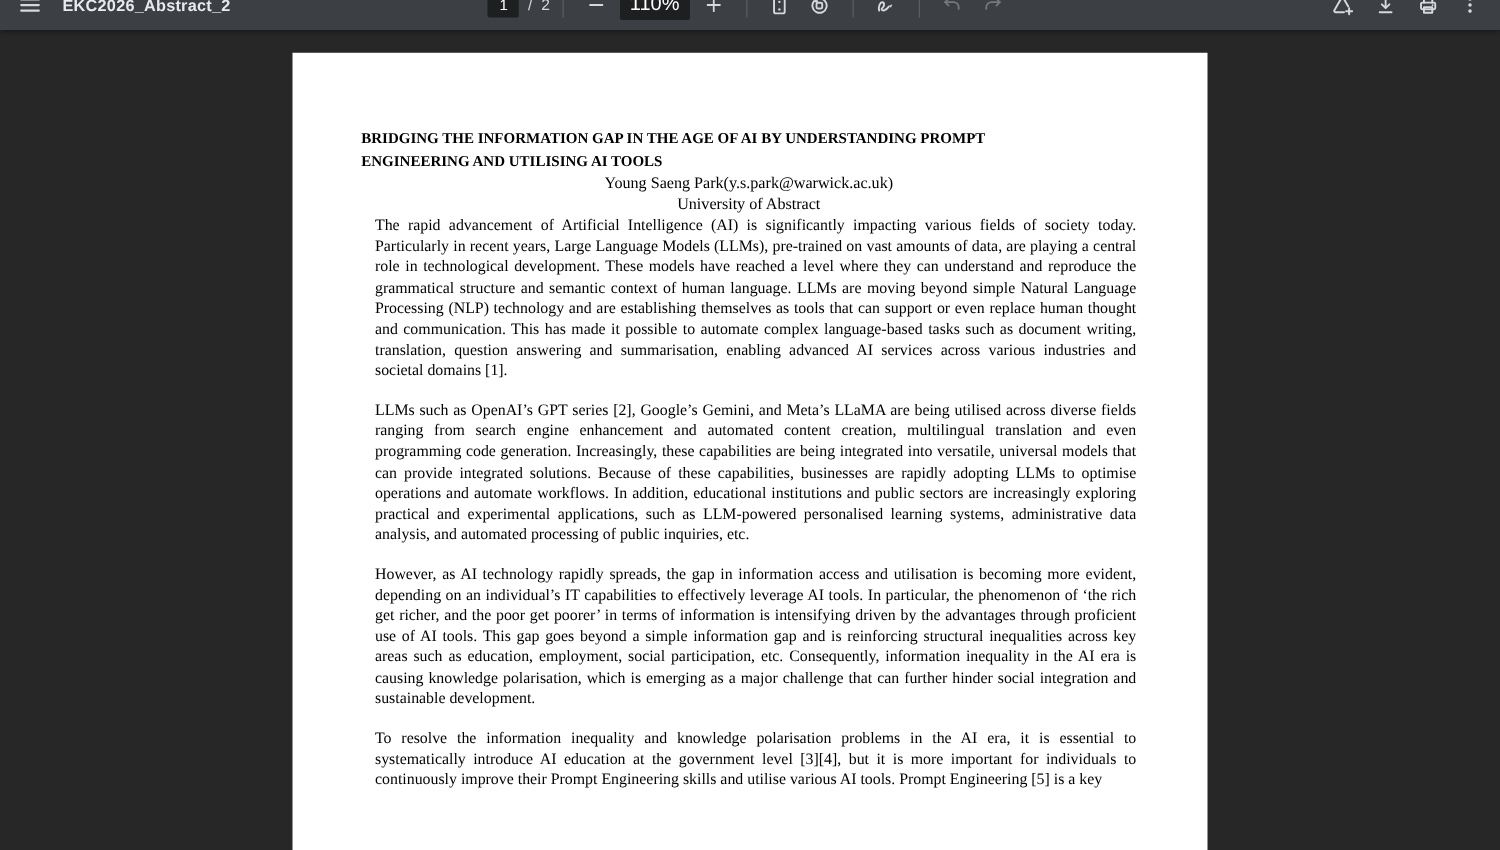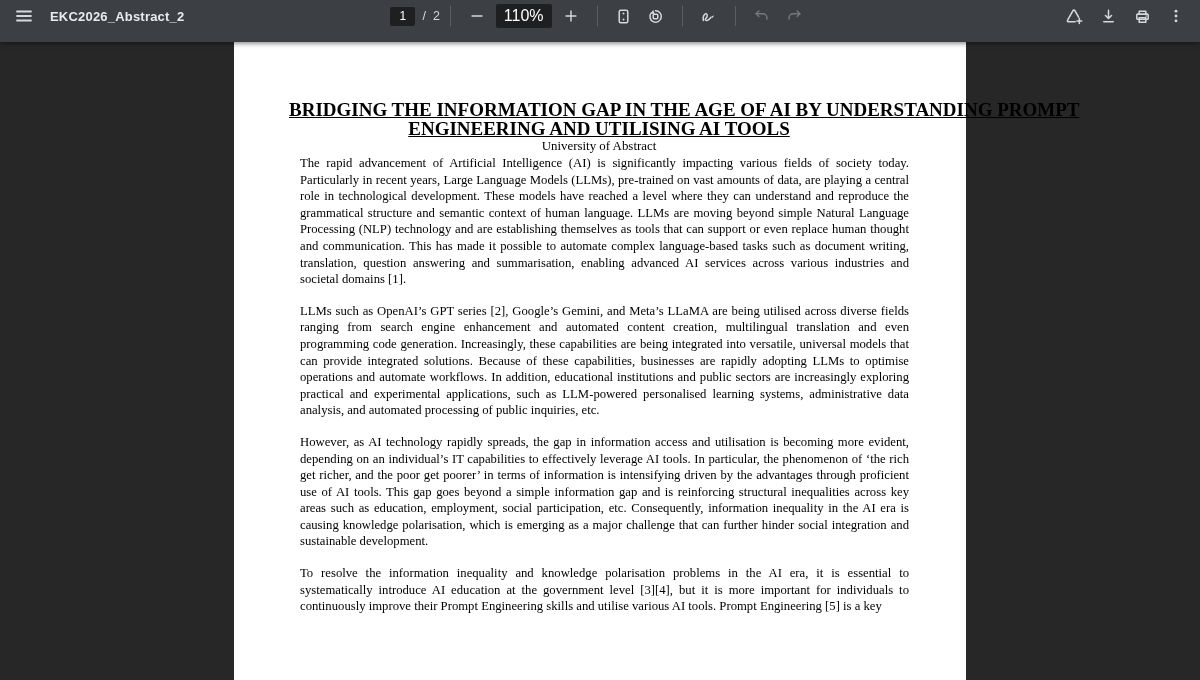--- a/index.html
+++ b/index.html
@@ -6,22 +6,22 @@
     --toolbar-bg:#3c3f43; --viewer-bg:#272727; --page-bg:#ffffff;
     --toolbar-text:#e9eaed; --icon:#d6d8da; --icon-disabled:#75787c;
     --input-bg:#1e1f21; --divider:#5d5e61; --document-text:#000000;
   }
   *{box-sizing:border-box; margin:0; padding:0;}
   html,body{width:1200px; height:680px; overflow:hidden;}
   body{font-family:"Liberation Sans", sans-serif; background:var(--viewer-bg);}
 
   
   .toolbar{
-    position:relative; z-index:5; height:42px; background:var(--toolbar-bg);
-    display:flex; align-items:flex-start; padding:0 8px 4px 8px;
+    position:relative; z-index:5; height:24px; background:var(--toolbar-bg);
+    display:flex; align-items:flex-end; padding:0 8px 4px 8px;
     box-shadow:0 1px 5px rgba(0,0,0,.55);
   }
   .tb-left{flex:1; display:flex; align-items:center; gap:10px; min-width:0;}
   .tb-center{display:flex; align-items:center;}
   .tb-right{flex:1; display:flex; align-items:center; justify-content:flex-end; gap:2px;}
 
   .icon-btn{
     width:32px; height:32px; border:none; background:transparent; border-radius:50%;
     display:flex; align-items:center; justify-content:center; cursor:pointer; flex:0 0 auto;
   }
@@ -52,23 +52,22 @@
     position:absolute; top:42px; left:0; right:0; bottom:0;
     overflow:hidden; background:var(--viewer-bg);
   }
   .page{
     position:absolute; left:234px; top:0; width:732px; height:1035px;
     background:var(--page-bg); color:var(--document-text);
     font-family:"Liberation Serif", serif;
     padding:59px 57px 0 55px;
   }
   .doc-title{
-    text-align:center; font-weight:bold; font-size:19px; line-height:18.5px;
+    font-weight:bold; font-size:12px; line-height:18.5px;
     white-space:nowrap;
-    text-decoration:underline;
   }
   .doc-author, .doc-affil{text-align:center; font-size:12.9px; line-height:17px;}
   .abstract-heading{font-weight:bold; font-size:12.9px; line-height:16.6px; margin-top:31px;}
   .doc-body p{
     font-size:12.7px; line-height:16.6px; text-align:justify; margin:15px 0 0 11px;
   }
   .doc-body p:first-of-type{margin-top:0;}
 </style>
 </head>
 <body>
@@ -173,20 +172,21 @@
     </button>
   </div>
 </header>
 
 <main class="viewer">
   <div class="page">
     <div class="doc-title">
       <div>BRIDGING THE INFORMATION GAP IN THE AGE OF AI BY UNDERSTANDING PROMPT</div>
       <div>ENGINEERING AND UTILISING AI TOOLS</div>
     </div>
+    <div class="doc-author">Young Saeng Park(y.s.park@warwick.ac.uk)</div>
     <div class="doc-affil">University of Abstract</div>
 
     <div class="doc-body">
       <p>The rapid advancement of Artificial Intelligence (AI) is significantly impacting various fields of society today. Particularly in recent years, Large Language Models (LLMs), pre-trained on vast amounts of data, are playing a central role in technological development. These models have reached a level where they can understand and reproduce the grammatical structure and semantic context of human language. LLMs are moving beyond simple Natural Language Processing (NLP) technology and are establishing themselves as tools that can support or even replace human thought and communication. This has made it possible to automate complex language-based tasks such as document writing, translation, question answering and summarisation, enabling advanced AI services across various industries and societal domains [1].</p>
       <p>LLMs such as OpenAI’s GPT series [2], Google’s Gemini, and Meta’s LLaMA are being utilised across diverse fields ranging from search engine enhancement and automated content creation, multilingual translation and even programming code generation. Increasingly, these capabilities are being integrated into versatile, universal models that can provide integrated solutions. Because of these capabilities, businesses are rapidly adopting LLMs to optimise operations and automate workflows. In addition, educational institutions and public sectors are increasingly exploring practical and experimental applications, such as LLM-powered personalised learning systems, administrative data analysis, and automated processing of public inquiries, etc.</p>
       <p>However, as AI technology rapidly spreads, the gap in information access and utilisation is becoming more evident, depending on an individual’s IT capabilities to effectively leverage AI tools. In particular, the phenomenon of ‘the rich get richer, and the poor get poorer’ in terms of information is intensifying driven by the advantages through proficient use of AI tools. This gap goes beyond a simple information gap and is reinforcing structural inequalities across key areas such as education, employment, social participation, etc. Consequently, information inequality in the AI era is causing knowledge polarisation, which is emerging as a major challenge that can further hinder social integration and sustainable development.</p>
       <p>To resolve the information inequality and knowledge polarisation problems in the AI era, it is essential to systematically introduce AI education at the government level [3][4], but it is more important for individuals to continuously improve their Prompt Engineering skills and utilise various AI tools. Prompt Engineering [5] is a key</p>
     </div>
   </div>
 </main>

